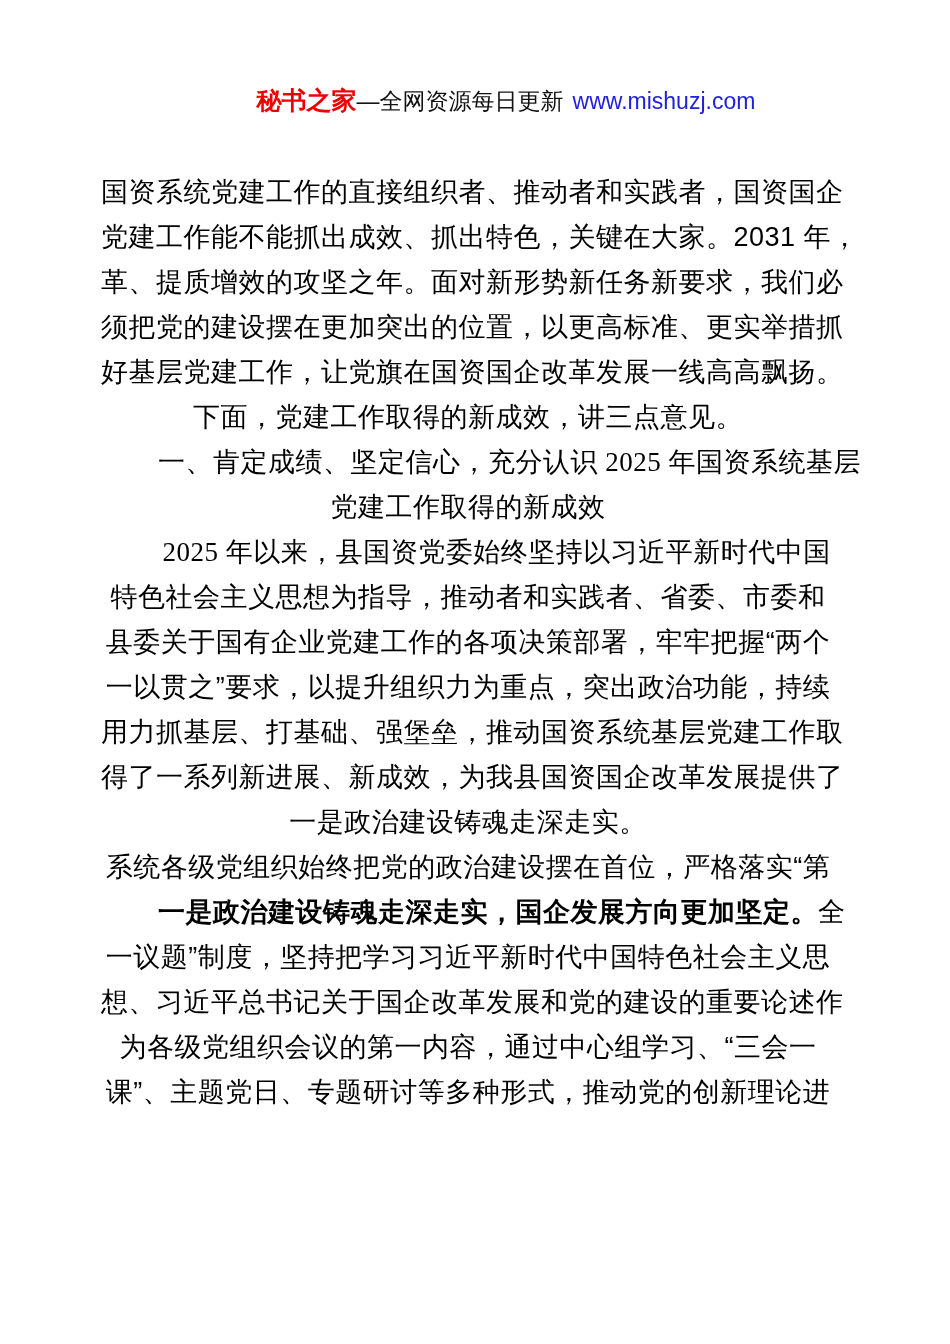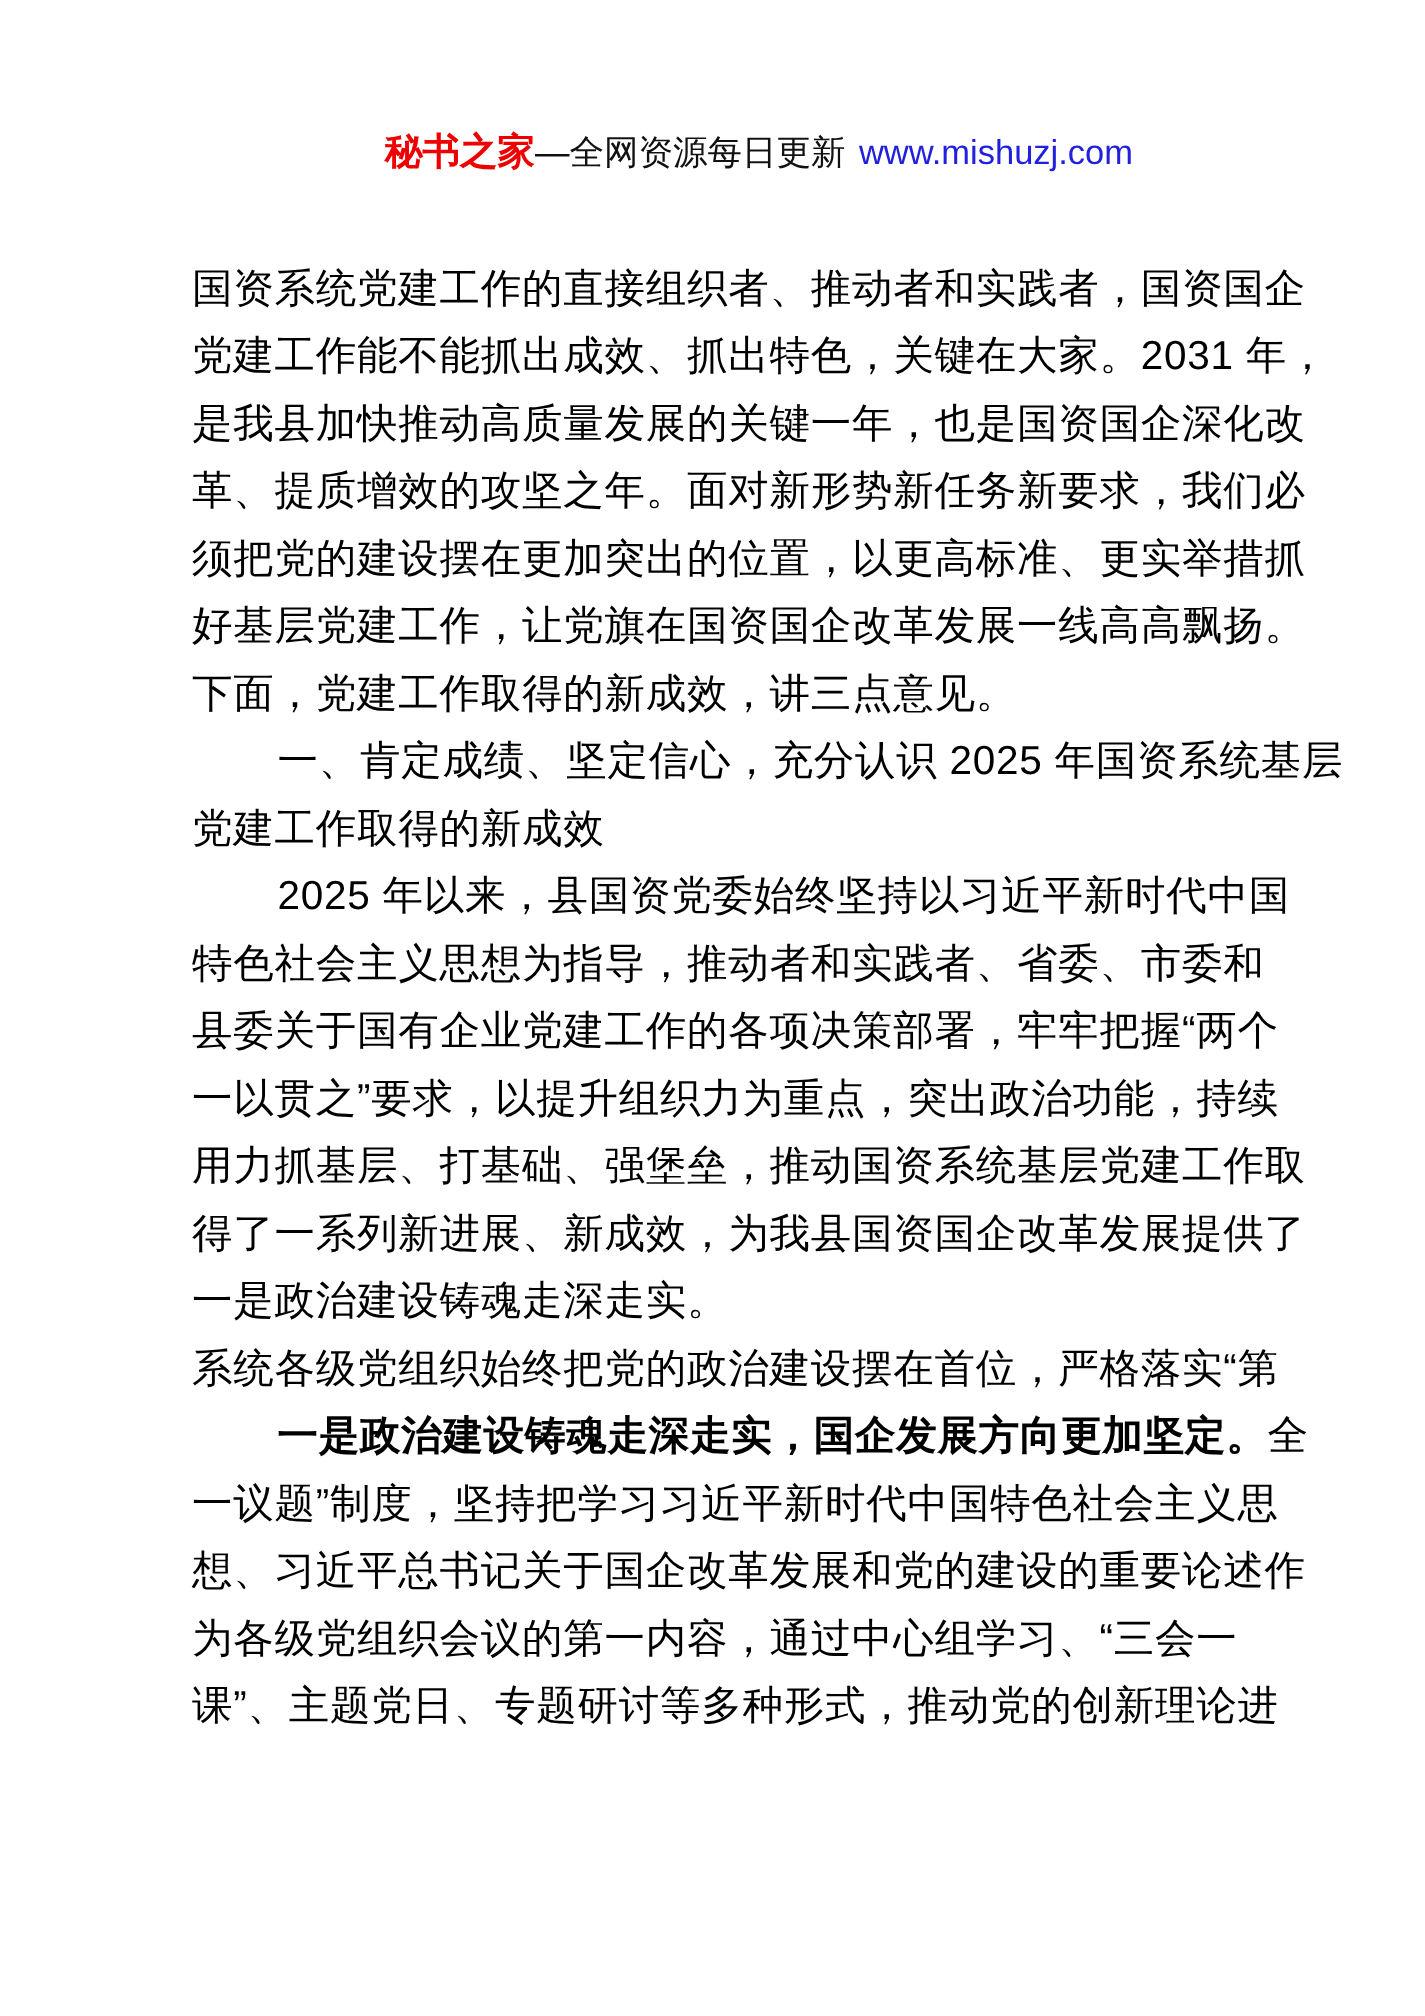--- a/index.html
+++ b/index.html
@@ -31,49 +31,49 @@
   .tagline {
     color: #111111;
   }
   .url {
     color: var(--url-blue, #2121dd);
     margin-left: 9px;
   }
   .doc-body {
     position: absolute;
     top: 170px;
-    left: 128px;
+    left: 101px;
     width: 734px;
     font-size: 27px;
     line-height: 45px;
     color: var(--text-black, #000000);
     letter-spacing: 0.5px;
+    text-align: center;
   }
   .paragraph { margin: 0; padding: 0; }
   .text-line {
     white-space: nowrap;
     height: 45px;
   }
-  .text-line.indent { text-indent: 57px; }
+  .text-line.indent { text-indent: 57px; font-family: Liberation Serif, serif; }
   .seg-bold { font-weight: 700; }
 </style>
 </head>
 <body>
 
 <div class="page">
 
   <div class="site-header">
     <span class="brand">秘书之家</span><span class="tagline">—全网资源每日更新</span><span class="url">www.mishuzj.com</span>
   </div>
 
   <div class="doc-body">
       <div class="paragraph">
         <div class="text-line"><span class="seg">国资系统党建工作的直接组织者、推动者和实践者，国资国企</span></div>
         <div class="text-line"><span class="seg">党建工作能不能抓出成效、抓出特色，关键在大家。2031 年，</span></div>
-        <div class="text-line"><span class="seg">是我县加快推动高质量发展的关键一年，也是国资国企深化改</span></div>
         <div class="text-line"><span class="seg">革、提质增效的攻坚之年。面对新形势新任务新要求，我们必</span></div>
         <div class="text-line"><span class="seg">须把党的建设摆在更加突出的位置，以更高标准、更实举措抓</span></div>
         <div class="text-line"><span class="seg">好基层党建工作，让党旗在国资国企改革发展一线高高飘扬。</span></div>
         <div class="text-line"><span class="seg">下面，党建工作取得的新成效，讲三点意见。</span></div>
       </div>
       <div class="paragraph">
         <div class="text-line indent"><span class="seg">一、肯定成绩、坚定信心，充分认识 2025 年国资系统基层</span></div>
         <div class="text-line"><span class="seg">党建工作取得的新成效</span></div>
       </div>
       <div class="paragraph">

